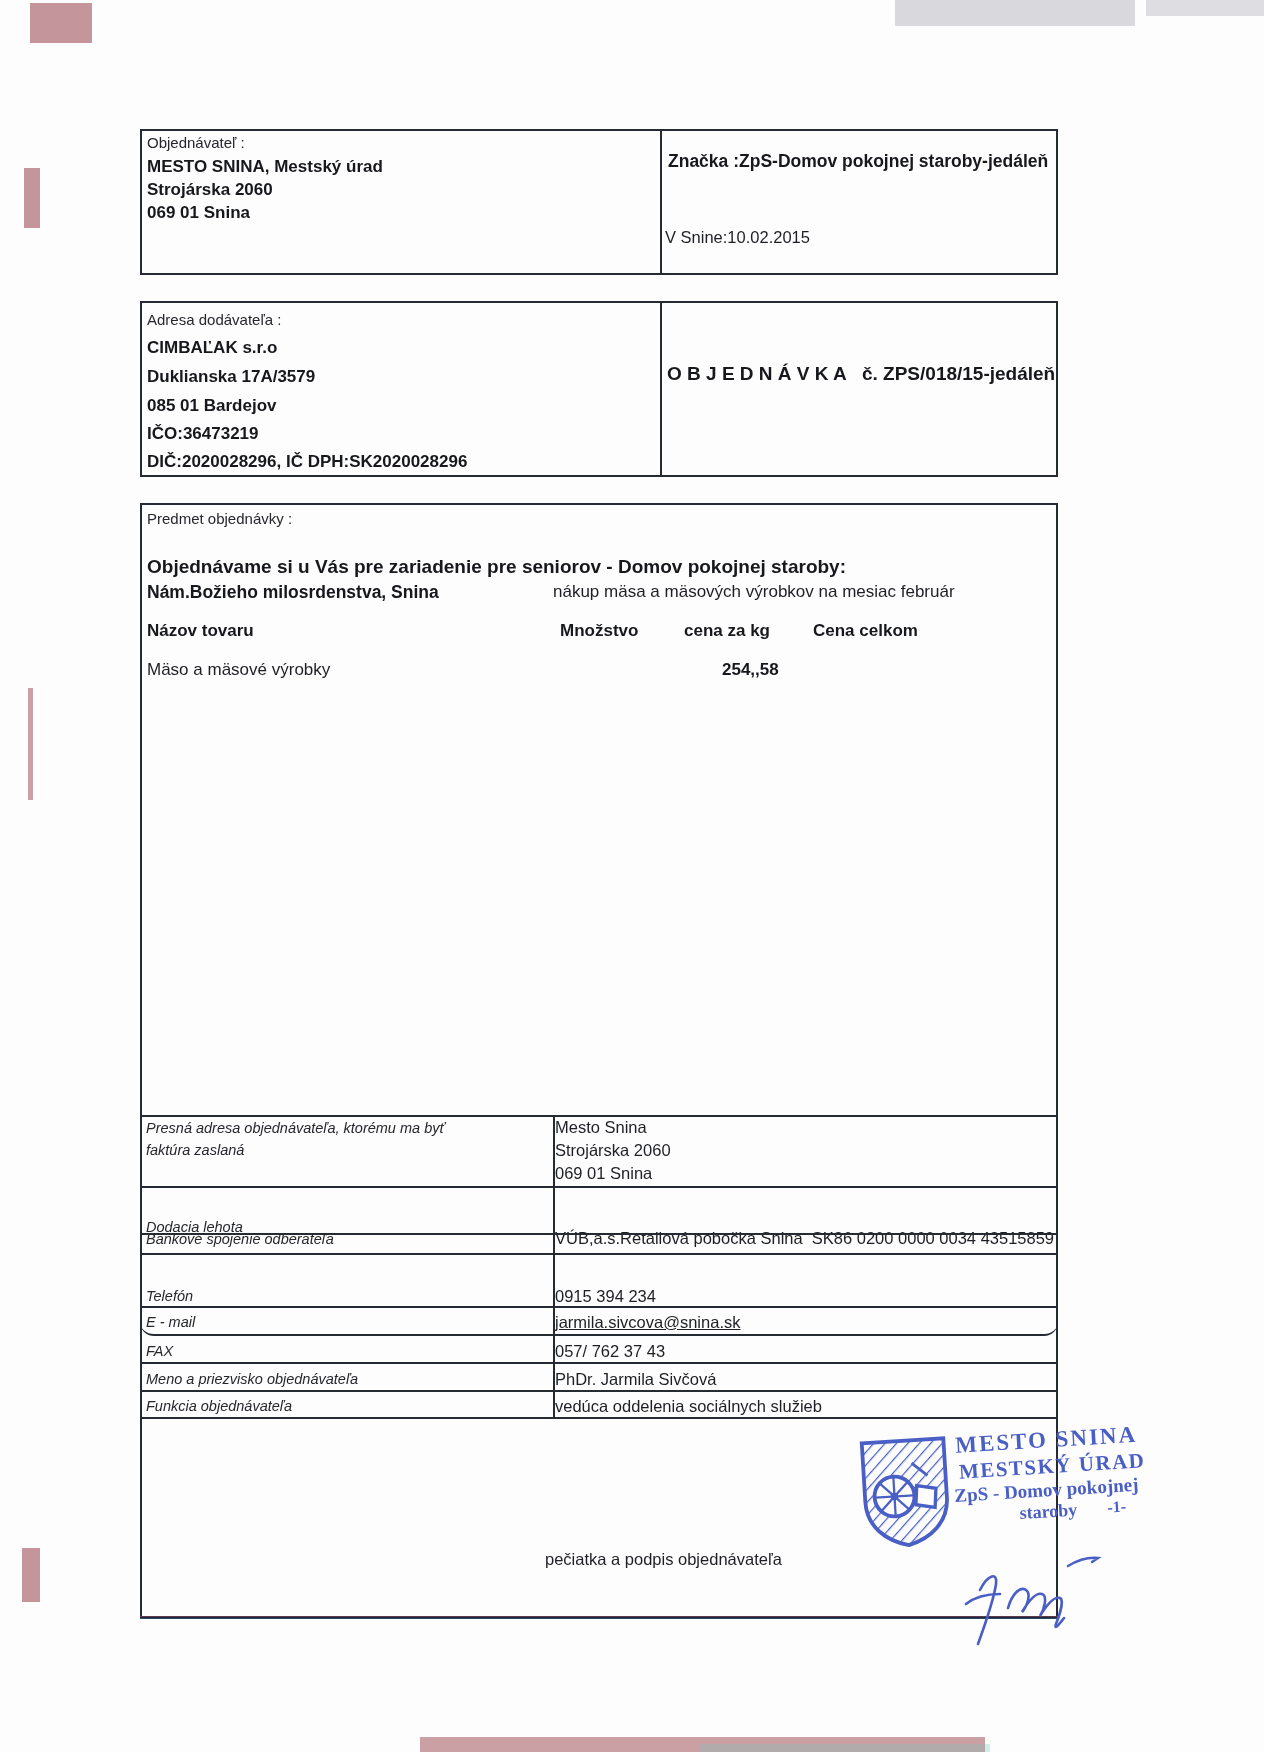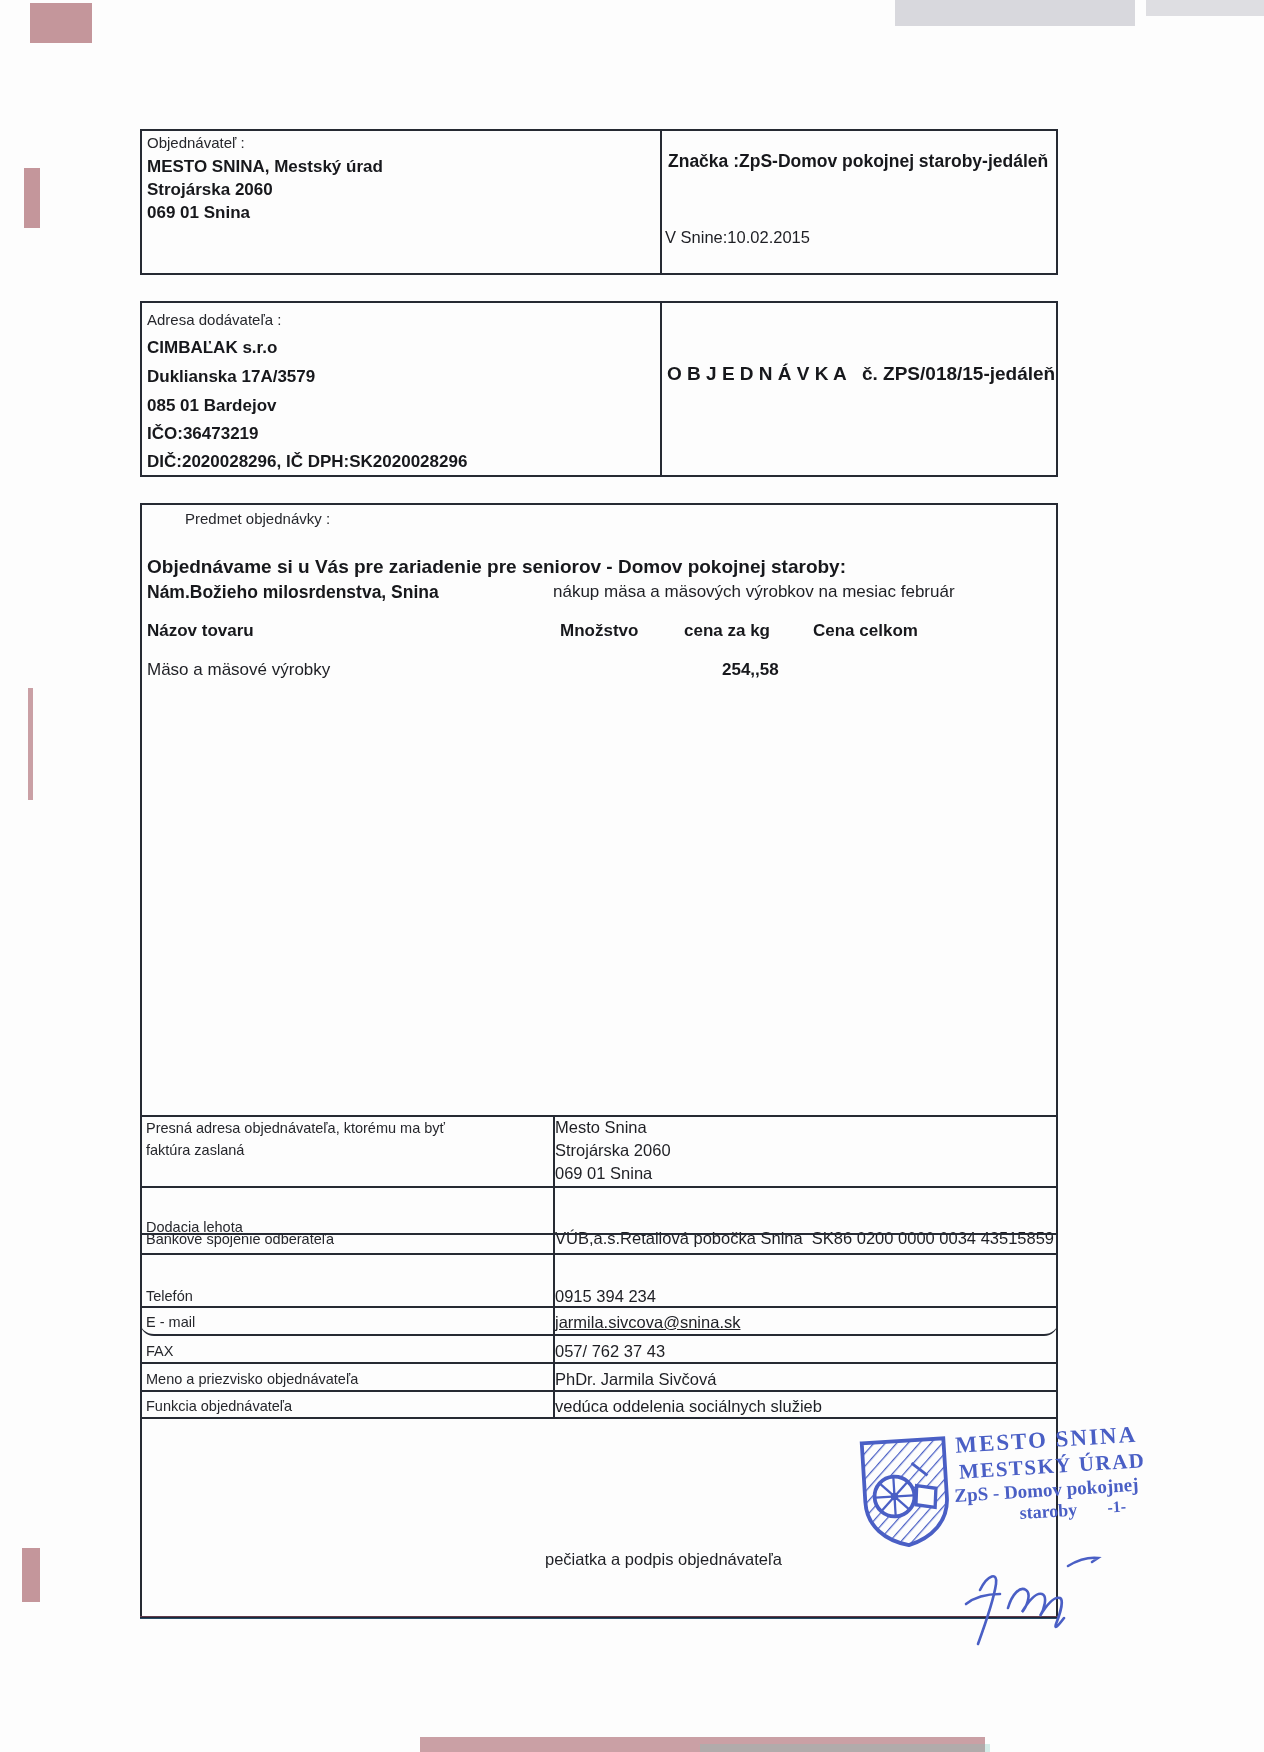--- a/index.html
+++ b/index.html
@@ -11,21 +11,21 @@
   .box{position:absolute;border:2px solid #262a33;background:transparent;}
   .vline{position:absolute;width:2px;background:#262a33;}
   .hrule{position:absolute;height:3px;background:linear-gradient(to bottom,#8a4a5a 0%,#1d2230 45%,#2a5a7a 100%);}
   .lbl{font-size:15px;color:#26272c;}
   .b{font-weight:bold;color:#17181c;}
   .t17{font-size:17px;line-height:1.35;}
   .t16{font-size:16.5px;}
   .pre{white-space:pre;}
   
   .drow{position:absolute;left:140px;width:918px;border-bottom:2px solid #262a33;box-sizing:border-box;}
-  .dlab{position:absolute;left:6px;top:3px;font-size:14.5px;color:#26272c;}
+  .dlab{position:absolute;left:6px;top:3px;font-size:14.5px;color:#26272c;font-style:italic;}
   .dval{position:absolute;left:415px;top:2px;font-size:16.5px;color:#1e1f24;white-space:pre;}
   .stamp-text{font-family:"Liberation Serif",serif;font-weight:bold;color:#4a5fc5;position:absolute;white-space:pre;}
   .artifact{position:absolute;}
   a.mail{color:#1e1f24;text-decoration:underline;}
 </style>
 </head>
 <body>
 
 <div class="page">
 
@@ -56,21 +56,21 @@
   <div class="abs b t17" style="left:147px;top:337px;">CIMBAĽAK s.r.o</div>
   <div class="abs b t17" style="left:147px;top:366px;">Duklianska 17A/3579</div>
   <div class="abs b t17" style="left:147px;top:395px;">085 01 Bardejov</div>
   <div class="abs b t17" style="left:147px;top:423px;">IČO:36473219</div>
   <div class="abs b t17" style="left:147px;top:451px;">DIČ:2020028296, IČ DPH:SK2020028296</div>
 
   <div class="abs b pre" style="left:667px;top:363px;font-size:19px;">O B J E D N Á V K A   č. ZPS/018/15-jedáleň</div>
 
   <div class="box" style="left:140px;top:503px;width:914px;height:610px;"></div>
 
-  <div class="abs lbl" style="left:147px;top:510px;margin-left:38px;">Predmet objednávky :</div>
+  <div class="abs lbl" style="left:147px;top:510px;">Predmet objednávky :</div>
   <div class="abs b" style="left:147px;top:556px;font-size:19px;">Objednávame si u Vás pre zariadenie pre seniorov - Domov pokojnej staroby:</div>
   <div class="abs b" style="left:147px;top:582px;font-size:17.5px;">Nám.Božieho milosrdenstva, Snina</div>
   <div class="abs" style="left:553px;top:582px;font-size:17px;">nákup mäsa a mäsových výrobkov na mesiac február</div>
 
   <div class="abs b t17" style="left:147px;top:620px;">Názov tovaru</div>
   <div class="abs b t17" style="left:560px;top:620px;">Množstvo</div>
   <div class="abs b t17" style="left:684px;top:620px;">cena za kg</div>
   <div class="abs b t17" style="left:813px;top:620px;">Cena celkom</div>
 
   <div class="abs t17" style="left:147px;top:659px;">Mäso a mäsové výrobky</div>

